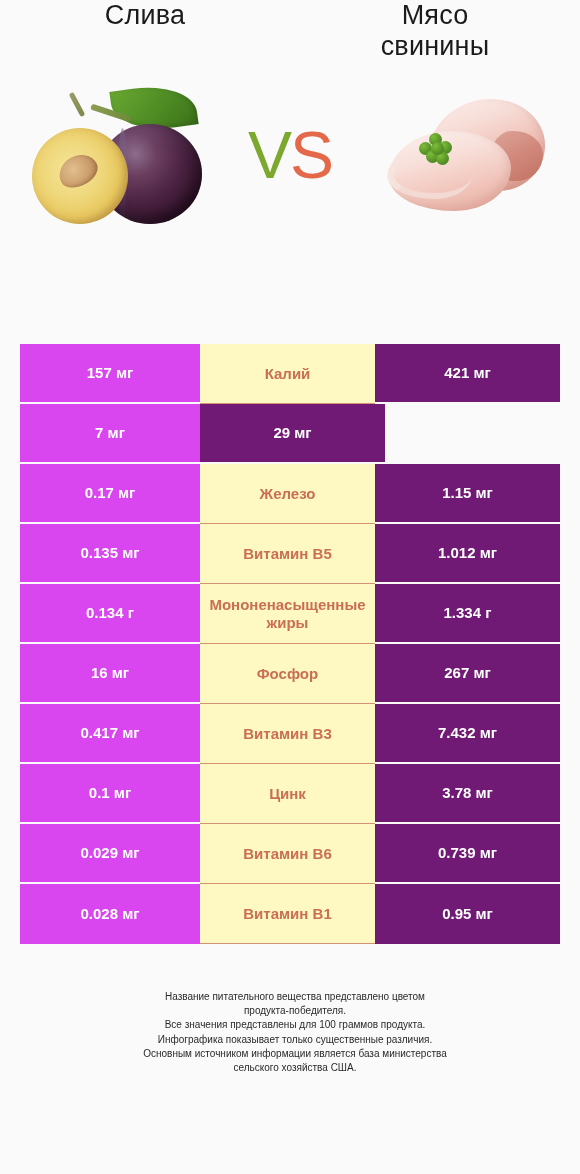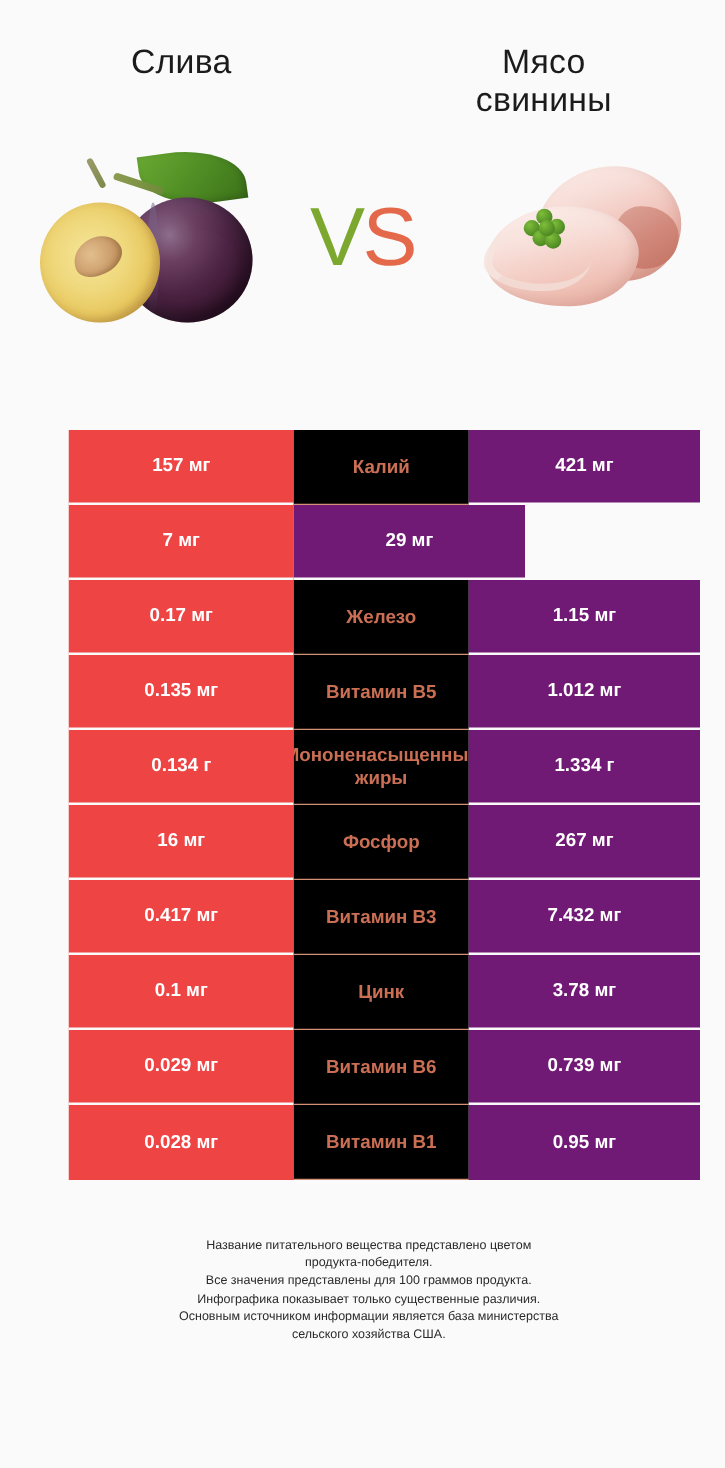--- a/index.html
+++ b/index.html
@@ -5,21 +5,21 @@
   * { margin:0; padding:0; box-sizing:border-box; }
   html, body {
     width:580px; height:1174px;
     background:#fafafa;
     font-family:"Liberation Sans", sans-serif;
     overflow:hidden;
   }
   .page { position:relative; width:580px; height:1174px; background:#fafafa; }
 
   
-  .header { display:flex; width:100%; padding-top:34px; }
+  .header { display:flex; width:100%; }
   .header-col { flex:1 1 0; text-align:center; }
   .title {
     font-size:27px; font-weight:400; color:#1b1b1b;
     line-height:1.16; letter-spacing:.2px;
   }
 
   
   .hero {
     position:relative; width:100%; height:185px;
     display:flex; align-items:center; justify-content:center;
@@ -109,26 +109,25 @@
   }
 
   
   .table { position:absolute; left:20px; top:344px; width:540px; }
   .row { display:flex; height:60px; }
   .cell {
     display:flex; align-items:center; justify-content:center; text-align:center;
     font-size:15px; font-weight:700; line-height:1.18;
   }
   .cell-left {
-    flex:0 0 180px; color:#ffffff; background:#ef4444;
+    flex:0 0 180px; color:#ffffff; background:#d946ef;
     border-bottom:2px solid #fafafa;
-    margin-left:35px;
   }
   .cell-mid {
-    flex:1 1 auto; color:#ca6f54; background:#000000;
+    flex:1 1 auto; color:#ca6f54; background:#fef9c3;
     border-bottom:1px solid #d49178;
     overflow:hidden; white-space:normal; padding:0 2px;
   }
   .cell-right {
     flex:0 0 185px; color:#ffffff; background:#701a75;
     border-bottom:2px solid #fafafa;
   }
   .row:last-child .cell-left, .row:last-child .cell-right { border-bottom:none; }
 
   

